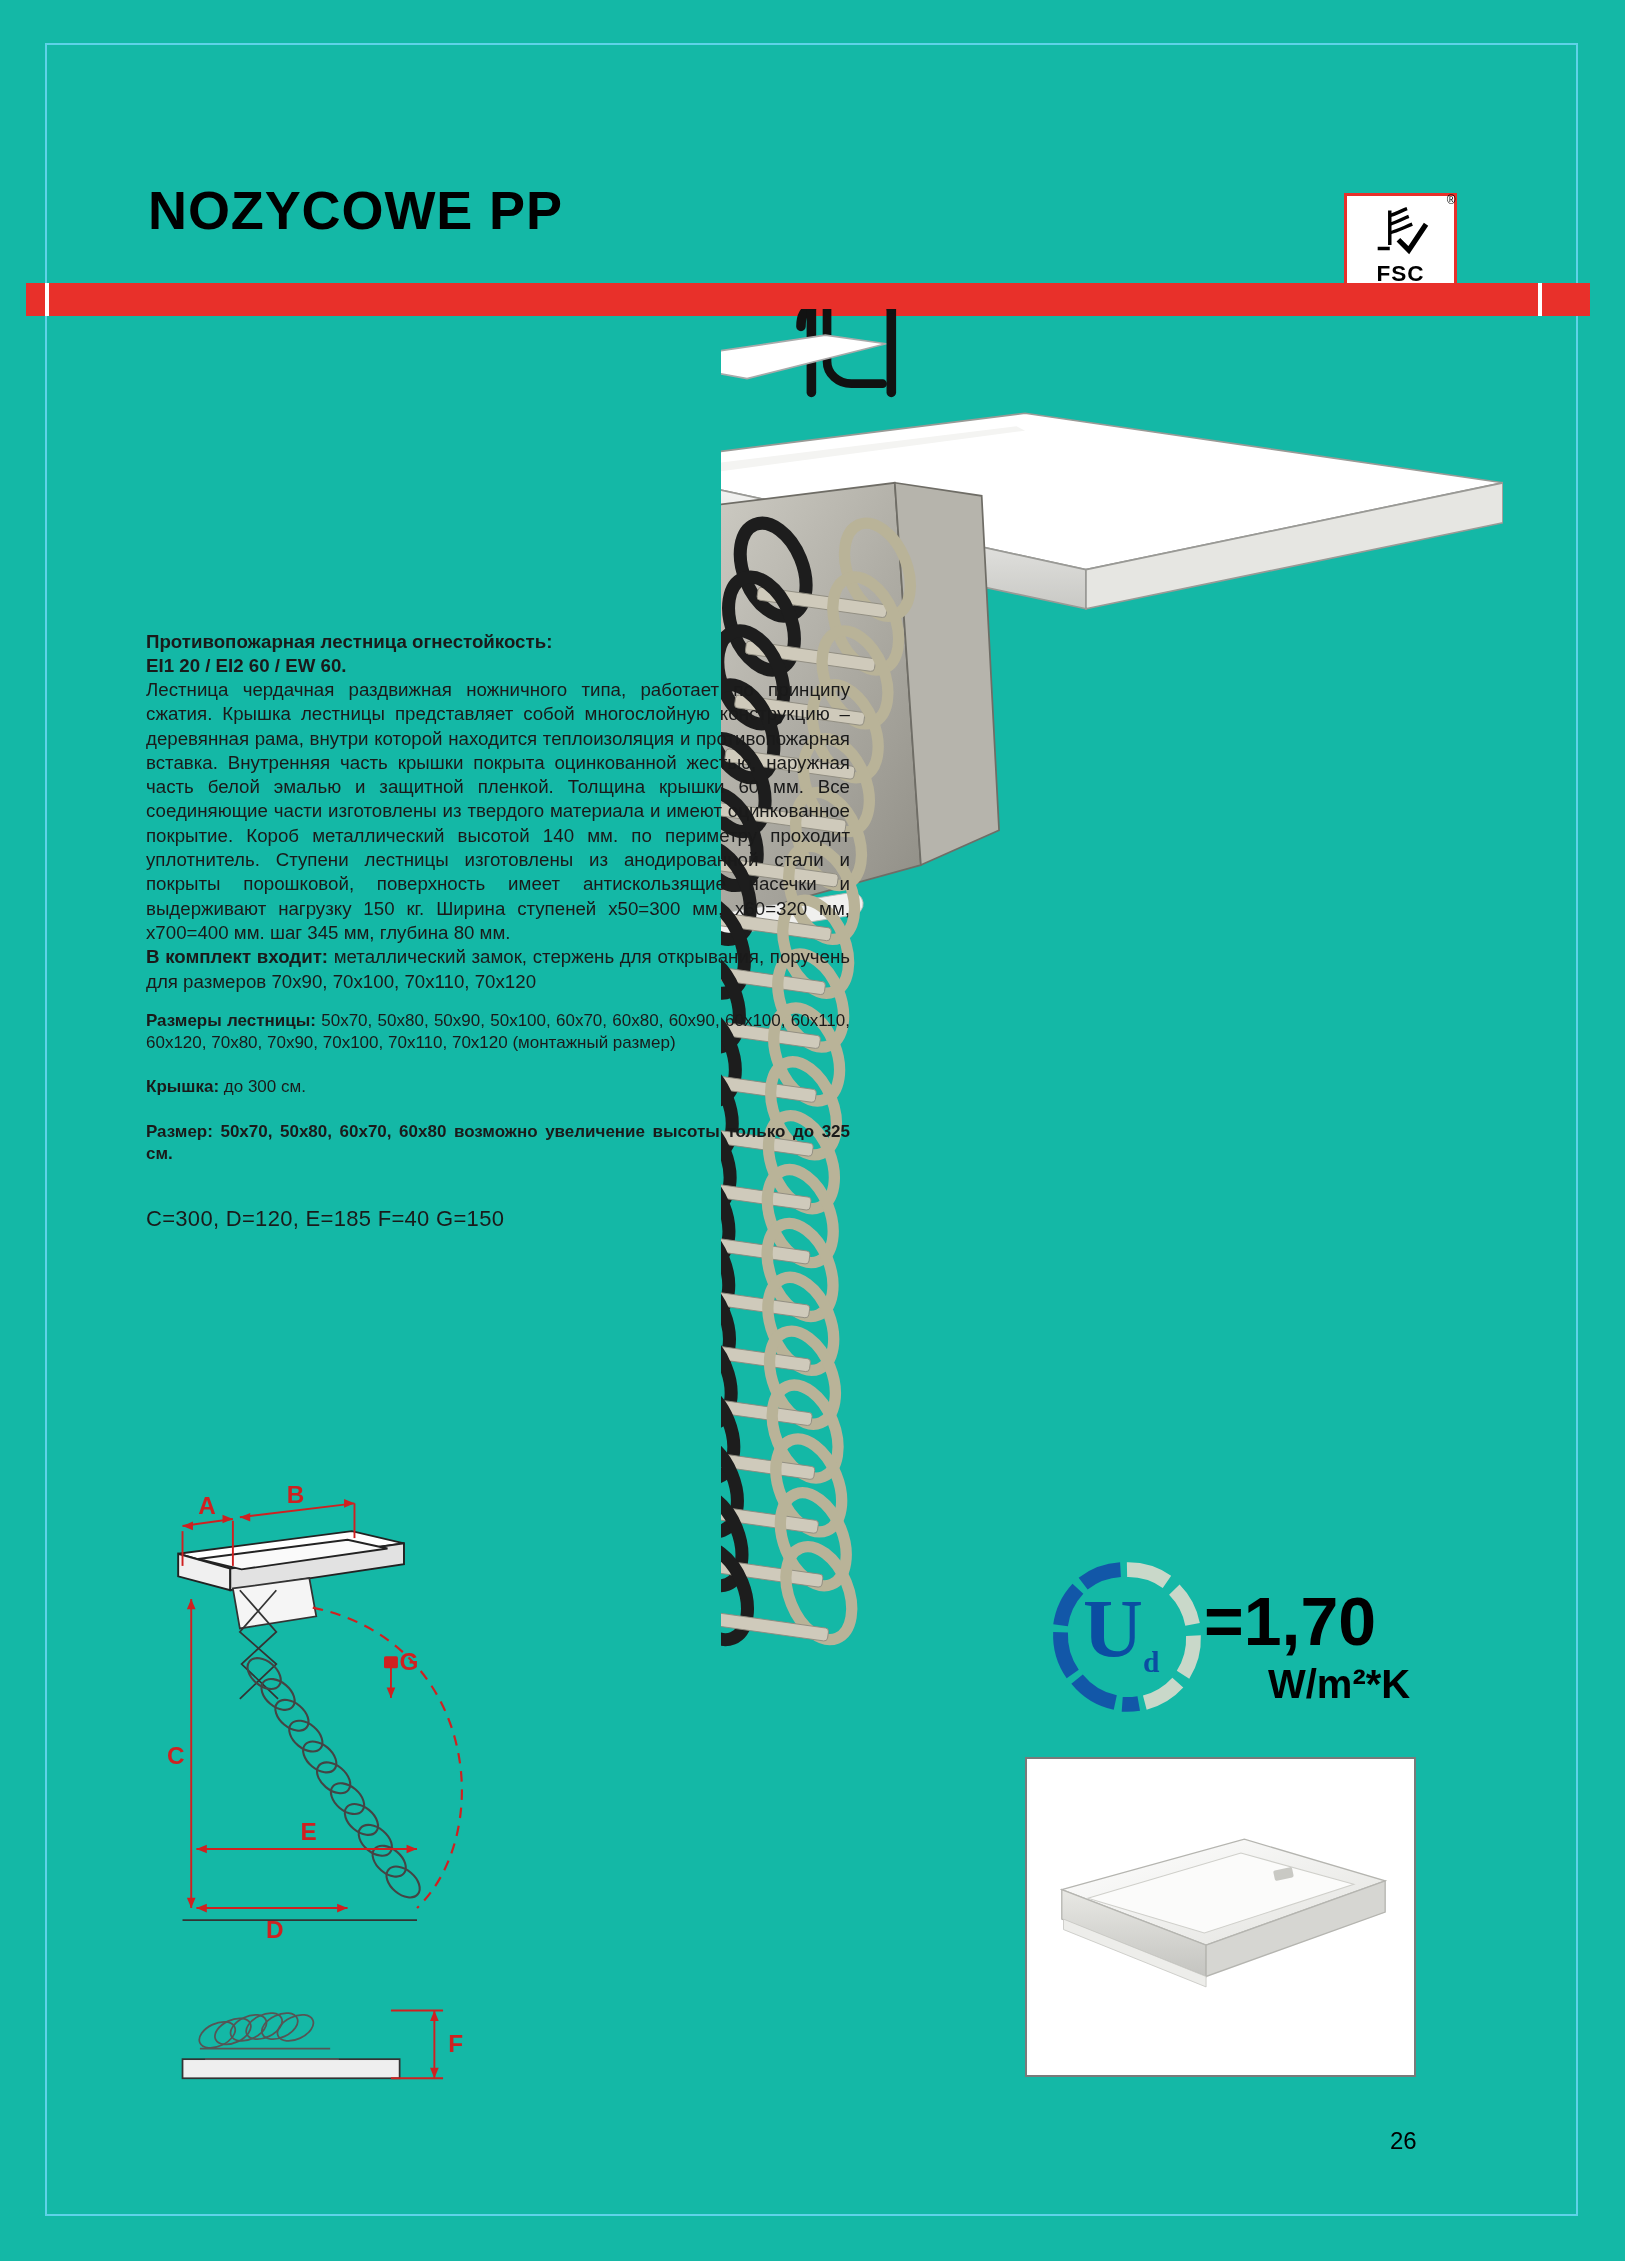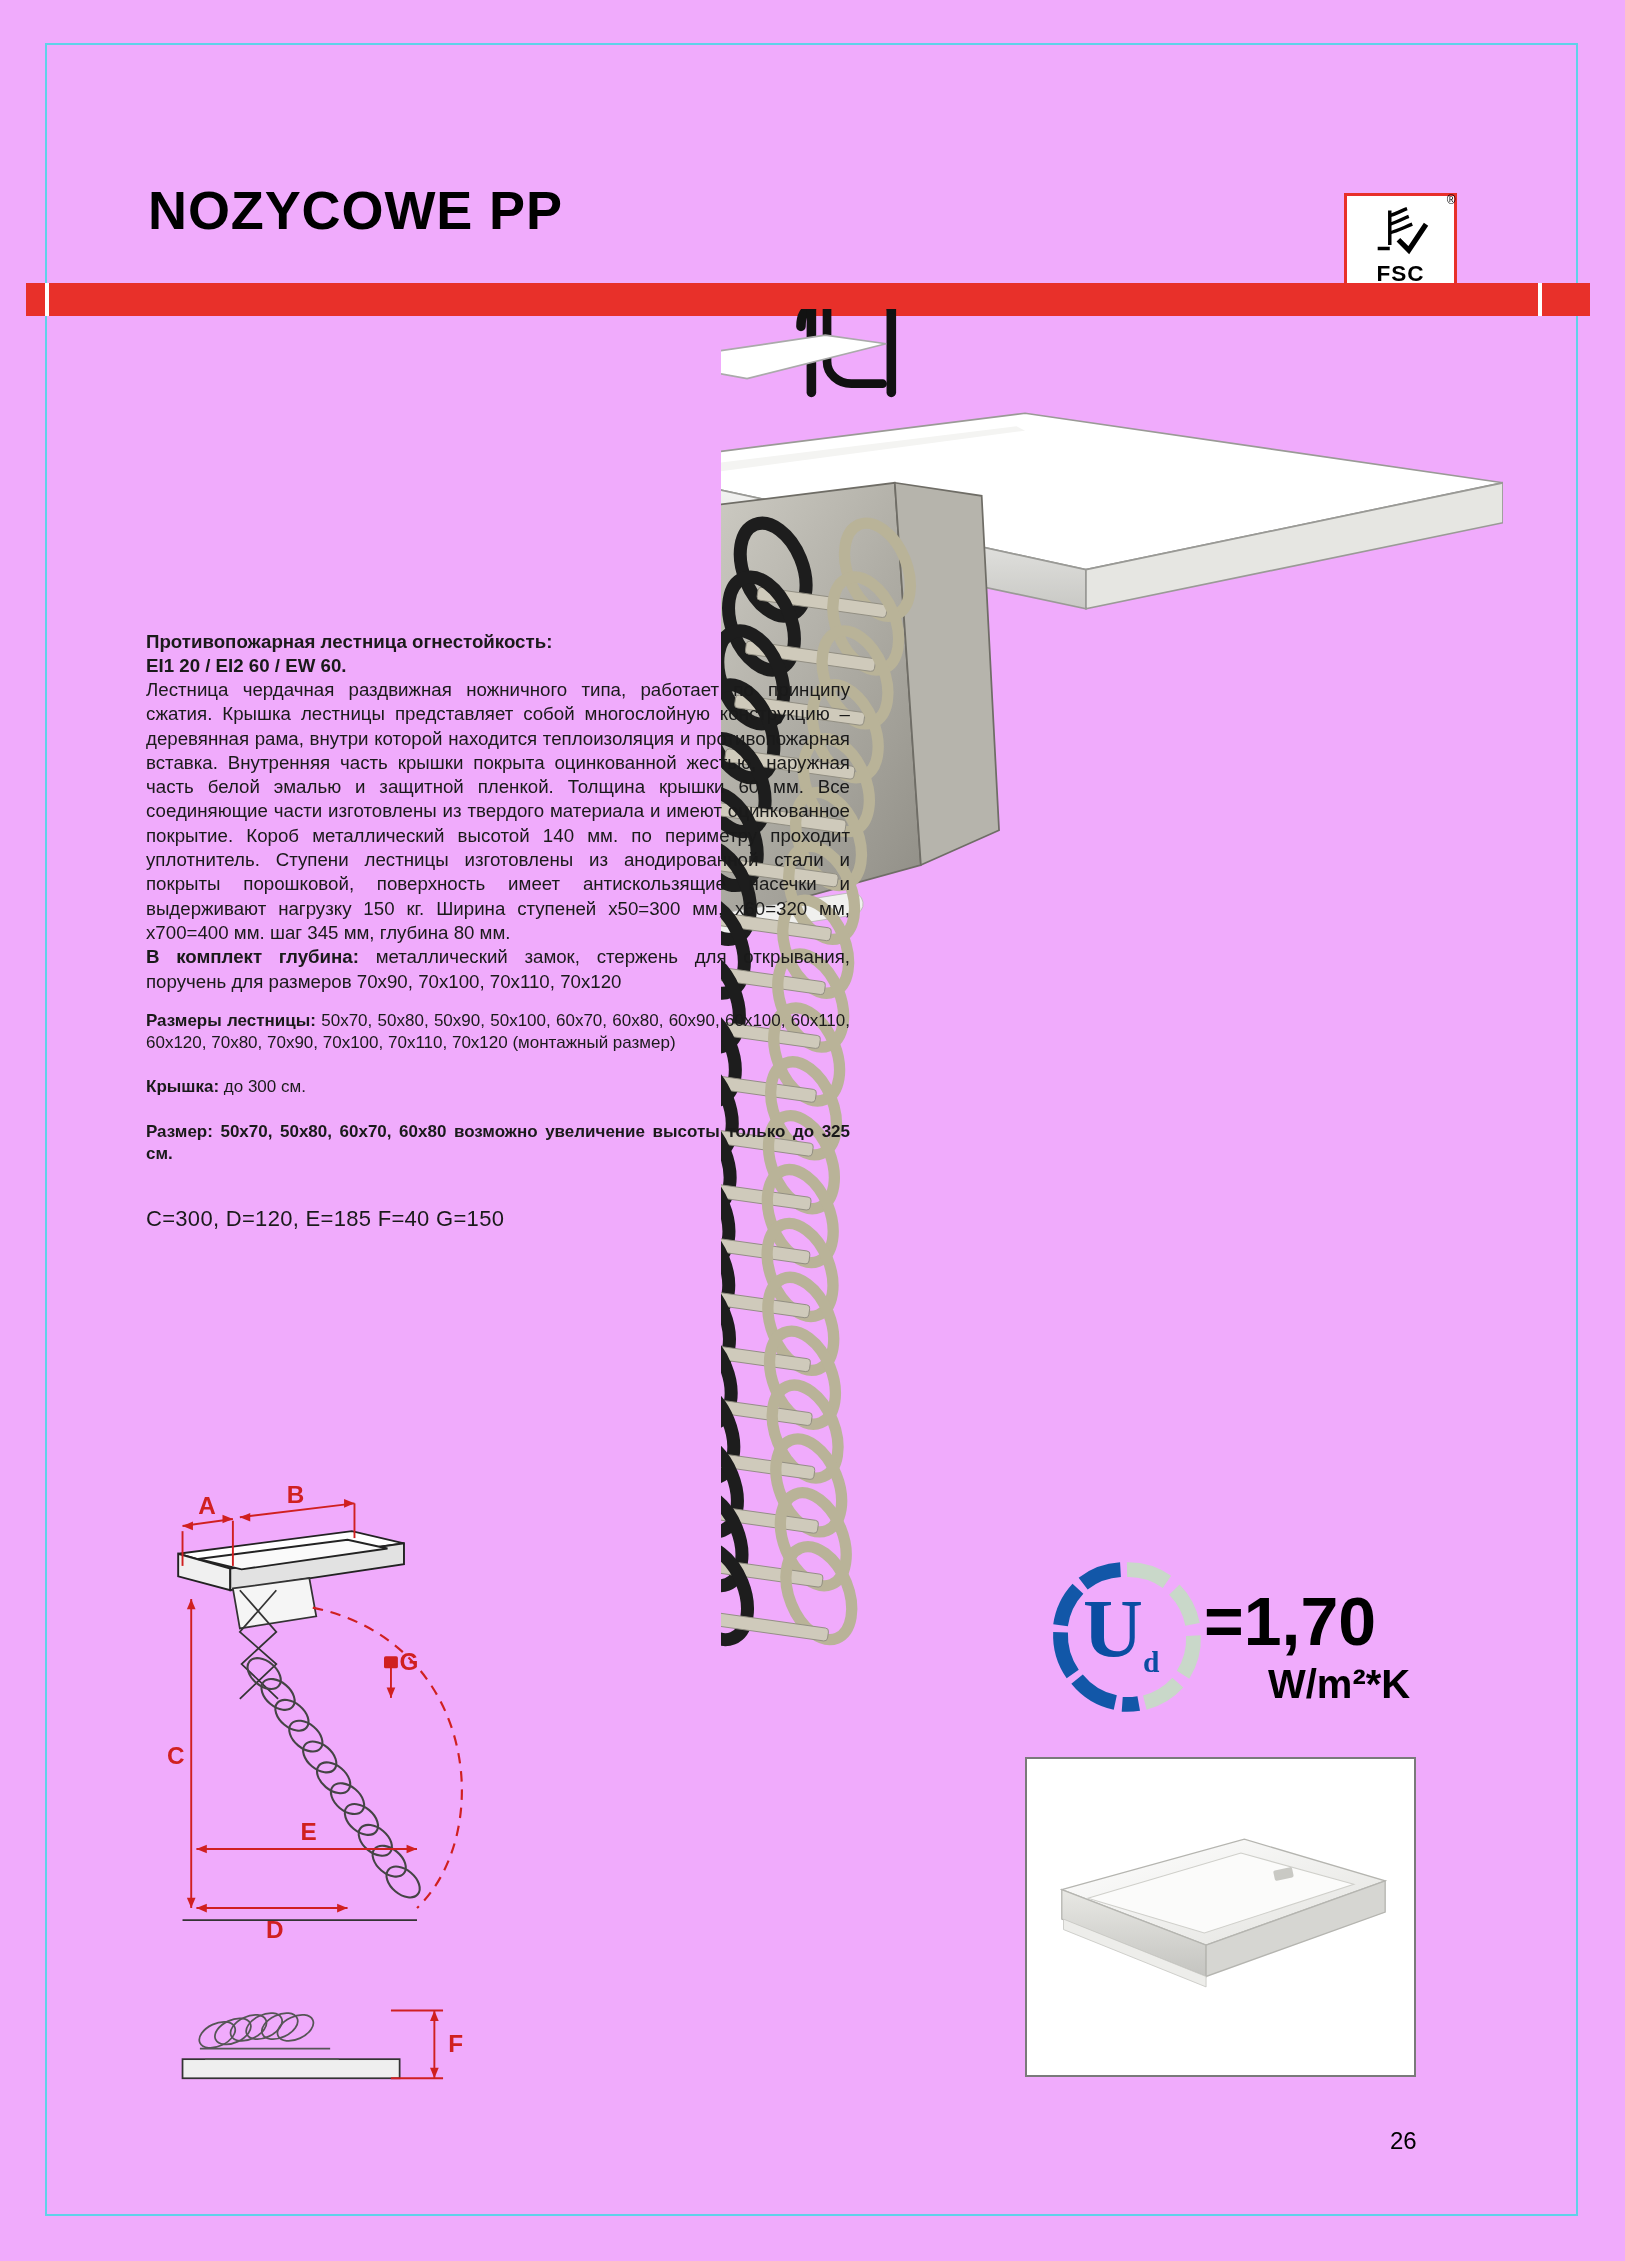--- a/index.html
+++ b/index.html
@@ -15,21 +15,21 @@
     position: relative;
     overflow: hidden;
   }
 
   
   .page {
     position: absolute;
     left: 0; top: 0;
     width: 1625px;
     height: 2261px;
-    background: #f0abfc;
+    background: #14b8a6;
   }
   .frame-outer {
     position: absolute;
     left: 45px; top: 43px;
     width: 1533px;
     height: 2173px;
     border: 2.6px solid #5fd2e8;
     box-sizing: border-box;
   }
 
@@ -384,21 +384,21 @@
           <ellipse cx="112.55000000000001" cy="1478" rx="56" ry="34" fill="none" stroke="#b9b398" stroke-width="13" transform="rotate(68 112.55000000000001 1478)"></ellipse>
           <rect x="-21.44999999999999" y="1500" width="150" height="15" rx="4" fill="#cfcabb" stroke="#8e8a7e" transform="rotate(8 -7.449999999999989 1478)"></rect>
         </g>
     </svg>
   </div>
 
   <div class="text-col">
     <div class="t-bold">Противопожарная лестница огнестойкость:</div>
     <div class="t-bold">EI1 20 / EI2 60 / EW 60.</div>
     <div class="t-body">Лестница чердачная раздвижная ножничного типа, работает по принципу сжатия. Крышка лестницы представляет собой многослойную конструкцию – деревянная рама, внутри которой находится теплоизоляция и противопожарная вставка. Внутренняя часть крышки покрыта оцинкованной жестью, наружная часть белой эмалью и защитной пленкой. Толщина крышки 60 мм. Все соединяющие части изготовлены из твердого материала и имеют оцинкованное покрытие. Короб металлический высотой 140 мм. по периметру проходит уплотнитель. Ступени лестницы изготовлены из анодированной стали и покрыты порошковой, поверхность имеет антискользящие насечки и выдерживают нагрузку 150 кг. Ширина ступеней х50=300 мм, х60=320 мм, х700=400 мм. шаг 345 мм, глубина 80 мм.</div>
-    <div class="t-body"><span class="inline-b">В комплект глубина:</span><span> металлический замок, стержень для открывания, поручень для размеров 70х90, 70х100, 70х110, 70х120</span></div>
+    <div class="t-body"><span class="inline-b">В комплект входит:</span><span> металлический замок, стержень для открывания, поручень для размеров 70х90, 70х100, 70х110, 70х120</span></div>
     <div class="spacer-sm"></div>
     <div class="t-body small"><span class="inline-b">Размеры лестницы:</span><span> 50x70, 50x80, 50x90, 50x100, 60x70, 60x80, 60x90, 60x100, 60x110, 60x120, 70x80, 70x90, 70x100, 70x110, 70x120 (монтажный размер)</span></div>
     <div class="spacer-md"></div>
     <div class="t-body small"><span class="inline-b">Крышка:</span><span> до 300 см.</span></div>
     <div class="spacer-md"></div>
     <div class="t-body small"><span class="inline-b">Размер: 50x70, 50x80, 60x70, 60x80 возможно увеличение высоты только до 325 см.</span></div>
     <div class="dims-line">C=300, D=120, E=185 F=40 G=150</div>
   </div>
 
   <div class="uvalue">

